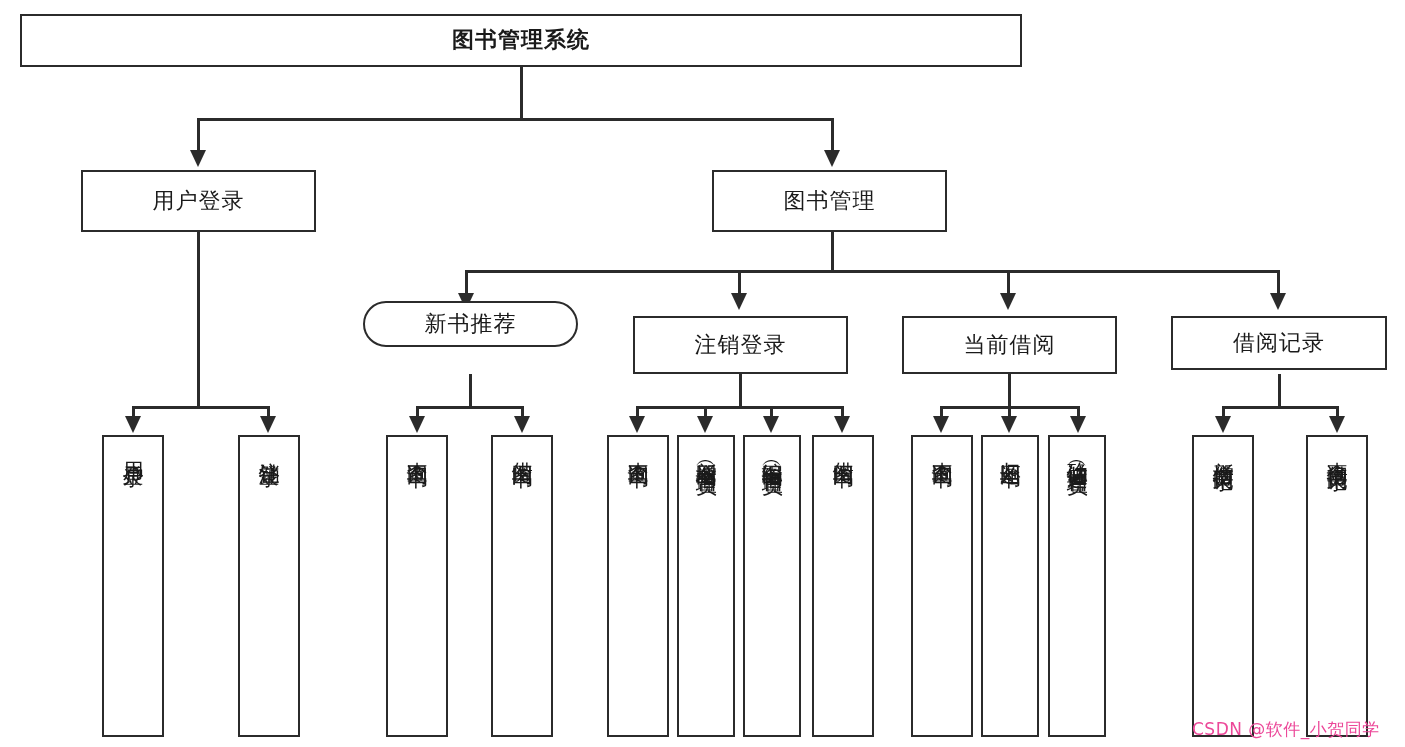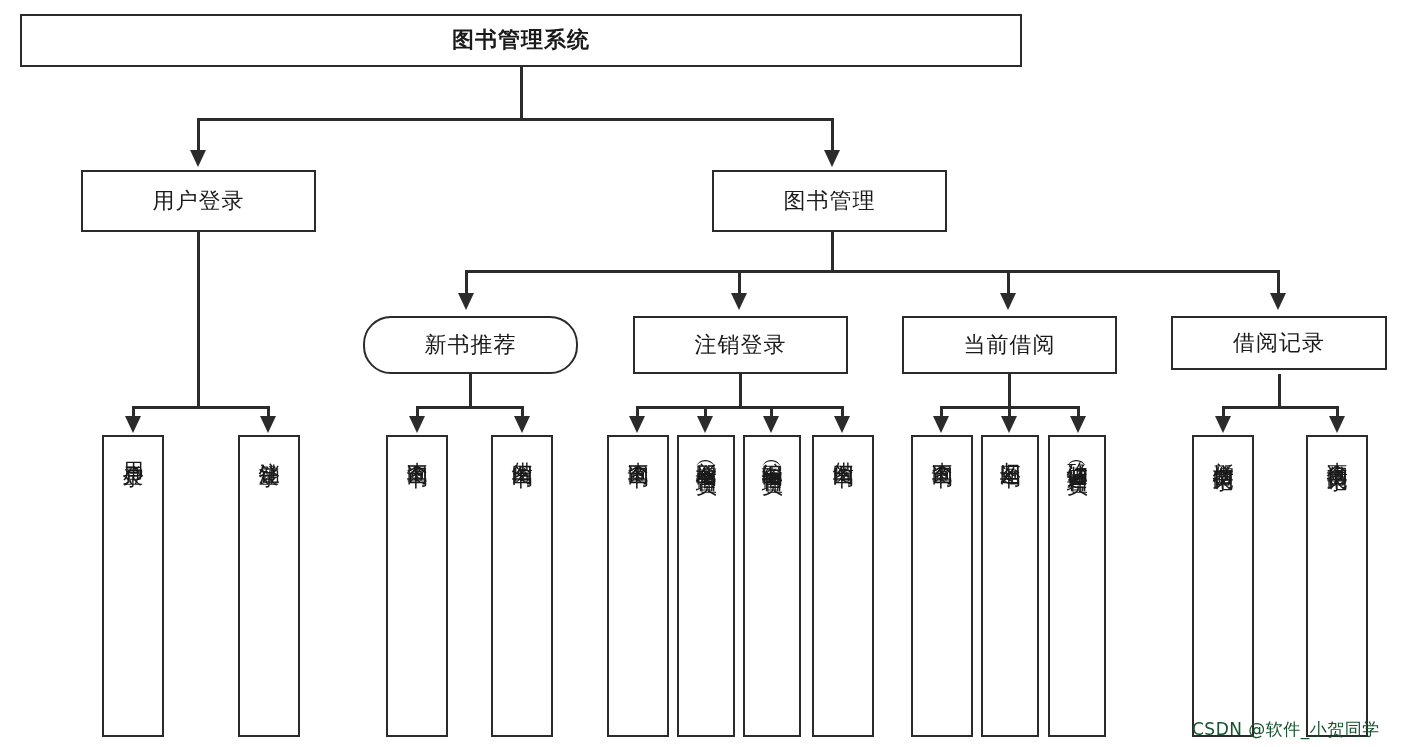--- a/index.html
+++ b/index.html
@@ -73,21 +73,21 @@
     width: 0;
     height: 0;
     border-left: 8px solid transparent;
     border-right: 8px solid transparent;
     border-top: 17px solid #2b2b2b;
   }
 
   
   #watermark {
     position: absolute;
-    color: #14532d;
+    color: #ec4899;
     font-size: 17px;
     white-space: nowrap;
     letter-spacing: 0.5px;
     pointer-events: none;
     text-align: center;
   }
 </style>
 </head>
 <body>
 
@@ -123,21 +123,21 @@
   <div class="edge h" style="left:465px; top:270px; width:814px; height:2.5px;"></div>
   <div class="edge v" style="left:465px; top:270px; width:2.5px; height:25px;"></div>
   <div class="edge v" style="left:738px; top:270px; width:2.5px; height:25px;"></div>
   <div class="edge v" style="left:1007px; top:270px; width:2.5px; height:25px;"></div>
   <div class="edge v" style="left:1277px; top:270px; width:2.5px; height:25px;"></div>
   <div class="arrow" style="left:458px; top:293px;"></div>
   <div class="arrow" style="left:731px; top:293px;"></div>
   <div class="arrow" style="left:1000px; top:293px;"></div>
   <div class="arrow" style="left:1270px; top:293px;"></div>
 
-  <div class="node h" style="left:363px; top:316px; width:215px; height:58px;border-radius:28px;">
+  <div class="node h" style="left:363px; top:301px; width:215px; height:46px;border-radius:28px;">
     <span class="node-label">新书推荐</span>
   </div>
   <div class="node h" style="left:633px; top:316px; width:215px; height:58px;">
     <span class="node-label">注销登录</span>
   </div>
   <div class="node h" style="left:902px; top:316px; width:215px; height:58px;">
     <span class="node-label">当前借阅</span>
   </div>
   <div class="node h" style="left:1171px; top:316px; width:216px; height:54px;">
     <span class="node-label">借阅记录</span>

